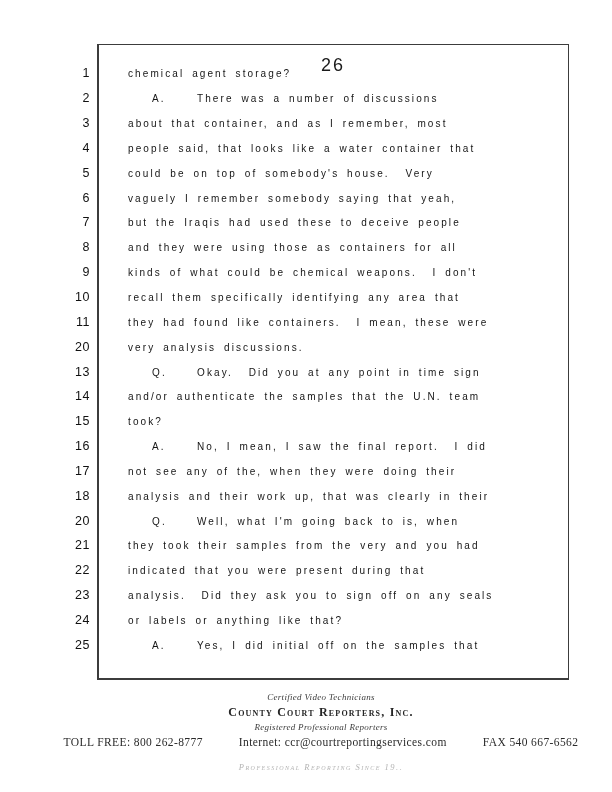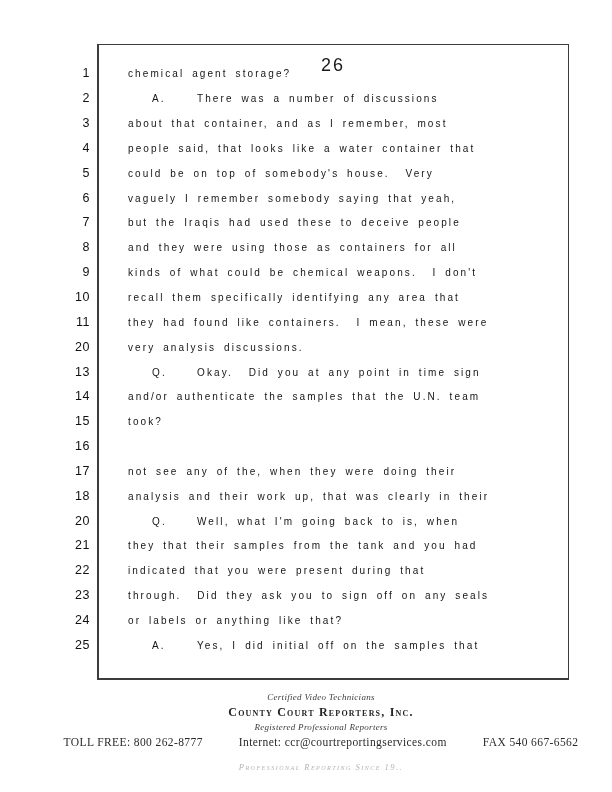--- a/index.html
+++ b/index.html
@@ -127,51 +127,52 @@
     <span class="ltext">and/or authenticate the samples that the U.N. team</span>
   </div>
 
   <div class="trow">
     <span class="lnum">15</span>
     <span class="ltext">took?</span>
   </div>
 
   <div class="trow">
     <span class="lnum">16</span>
+    <span class="ltext"><span class="qa-prefix">A.</span>No, I mean, I saw the final report.  I did</span>
   </div>
 
   <div class="trow">
     <span class="lnum">17</span>
     <span class="ltext">not see any of the, when they were doing their</span>
   </div>
 
   <div class="trow">
     <span class="lnum">18</span>
     <span class="ltext">analysis and their work up, that was clearly in their</span>
   </div>
 
 
   <div class="trow">
     <span class="lnum">20</span>
     <span class="ltext"><span class="qa-prefix">Q.</span>Well, what I'm going back to is, when</span>
   </div>
 
   <div class="trow">
     <span class="lnum">21</span>
-    <span class="ltext">they that their samples from the tank and you had</span>
+    <span class="ltext">they took their samples from the very and you had</span>
   </div>
 
   <div class="trow">
     <span class="lnum">22</span>
     <span class="ltext">indicated that you were present during that</span>
   </div>
 
   <div class="trow">
     <span class="lnum">23</span>
-    <span class="ltext">through.  Did they ask you to sign off on any seals</span>
+    <span class="ltext">analysis.  Did they ask you to sign off on any seals</span>
   </div>
 
   <div class="trow">
     <span class="lnum">24</span>
     <span class="ltext">or labels or anything like that?</span>
   </div>
 
   <div class="trow">
     <span class="lnum">25</span>
     <span class="ltext"><span class="qa-prefix">A.</span>Yes, I did initial off on the samples that</span>

